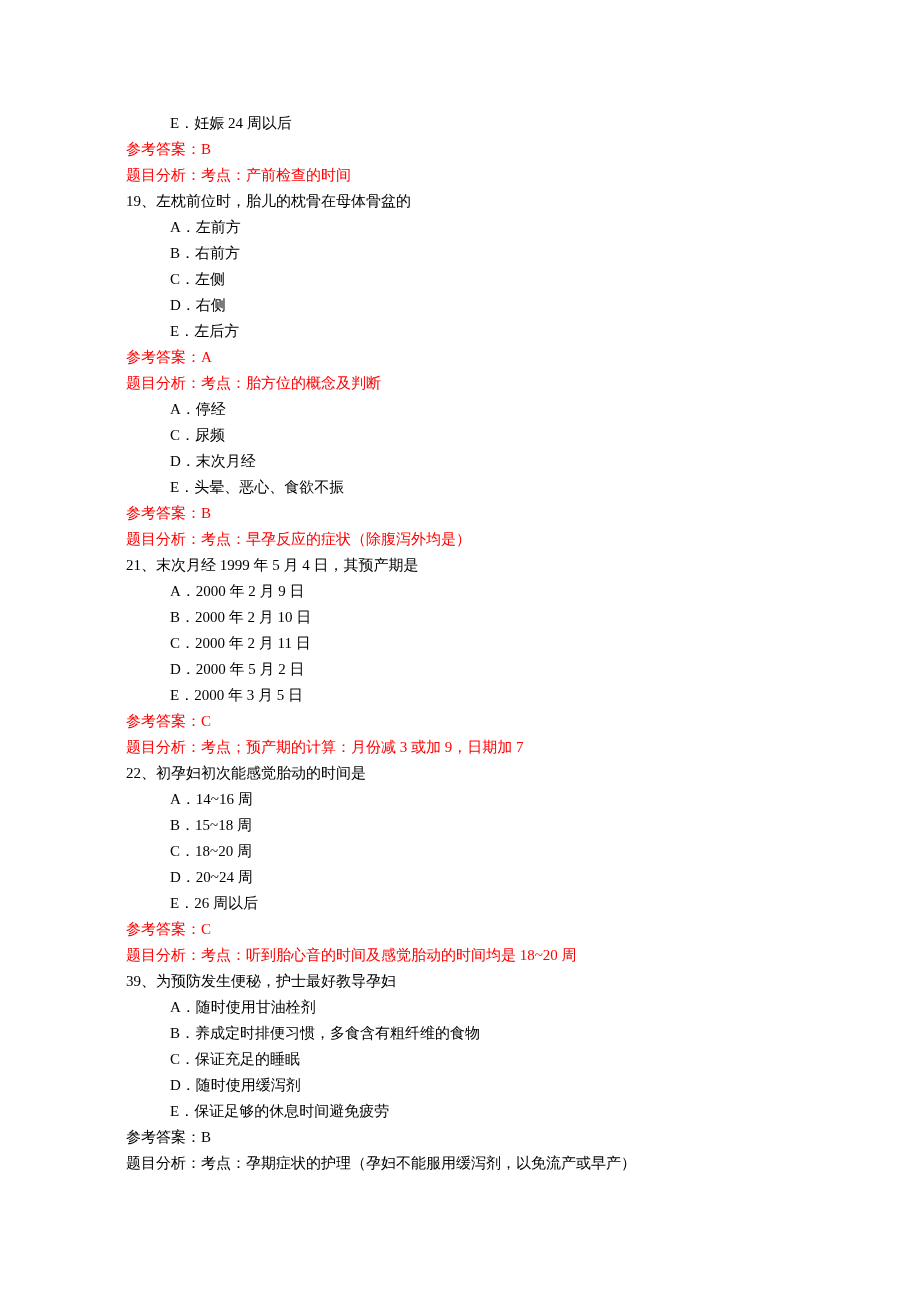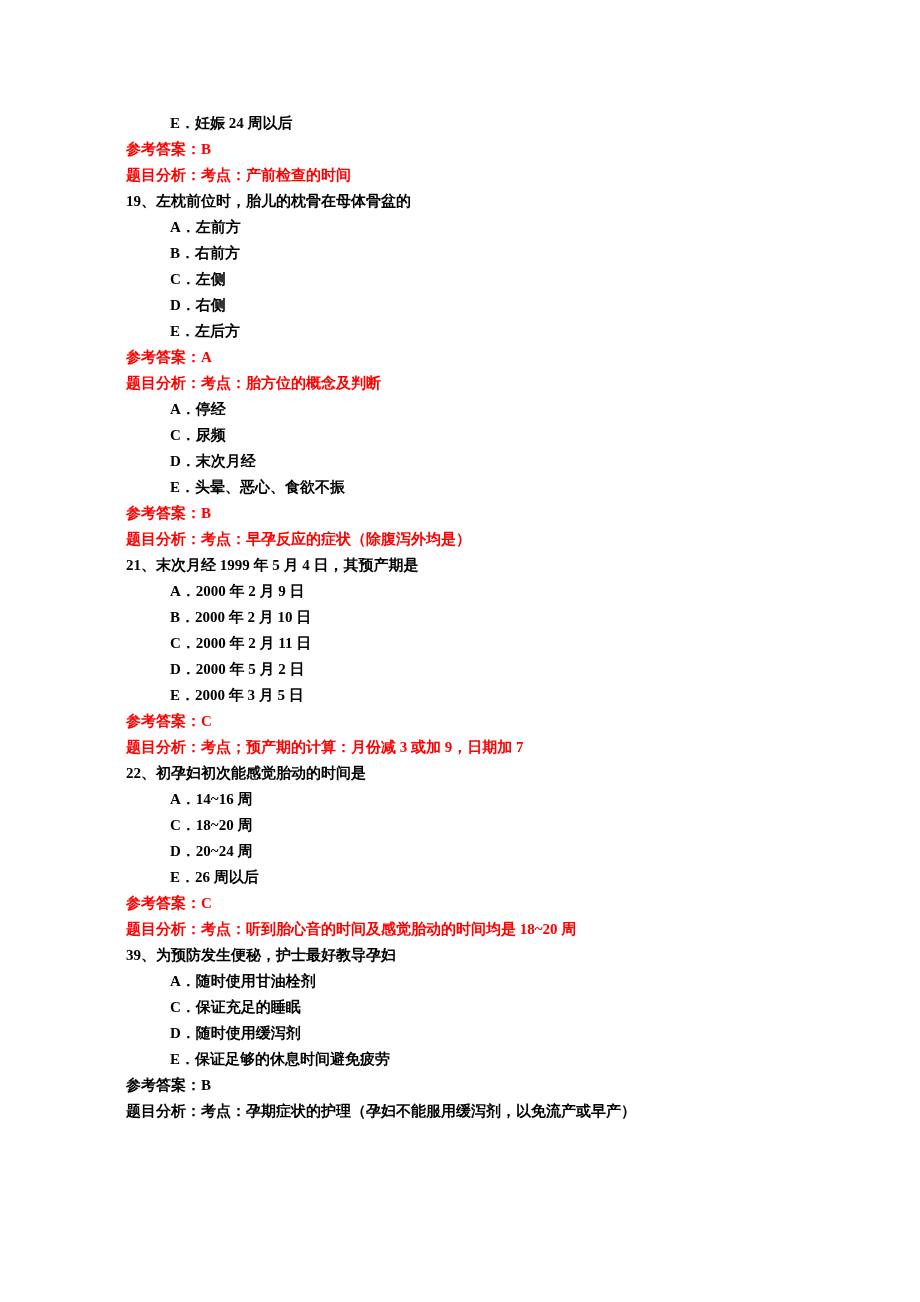--- a/index.html
+++ b/index.html
@@ -7,21 +7,20 @@
     padding: 0;
     background: #ffffff;
     font-family: "SimSun", "Songti SC", serif;
     width: 920px;
   }
   .page {
     padding: 110px 126px 60px 126px;
     font-size: 15px;
     line-height: 26px;
     color: #000000;
-    font-weight: bold;
   }
   .indent-option {
     padding-left: 44px;
   }
   .red {
     color: #ff0000;
   }
 </style>
 </head>
 <body>
@@ -58,27 +57,29 @@
   <div class="indent-option"><span>A．</span><span>2000 年 2 月 9 日</span></div>
   <div class="indent-option"><span>B．</span><span>2000 年 2 月 10 日</span></div>
   <div class="indent-option"><span>C．</span><span>2000 年 2 月 11 日</span></div>
   <div class="indent-option"><span>D．</span><span>2000 年 5 月 2 日</span></div>
   <div class="indent-option"><span>E．</span><span>2000 年 3 月 5 日</span></div>
   <div class="red"><span>参考答案：</span><span>C</span></div>
   <div class="red"><span>题目分析：</span><span>考点；预产期的计算：月份减 3 或加 9，日期加 7</span></div>
 
   <div>22、初孕妇初次能感觉胎动的时间是</div>
   <div class="indent-option"><span>A．</span><span>14~16 周</span></div>
+  <div class="indent-option"><span>B．</span><span>15~18 周</span></div>
   <div class="indent-option"><span>C．</span><span>18~20 周</span></div>
   <div class="indent-option"><span>D．</span><span>20~24 周</span></div>
   <div class="indent-option"><span>E．</span><span>26 周以后</span></div>
   <div class="red"><span>参考答案：</span><span>C</span></div>
   <div class="red"><span>题目分析：</span><span>考点：听到胎心音的时间及感觉胎动的时间均是 18~20 周</span></div>
 
   <div>39、为预防发生便秘，护士最好教导孕妇</div>
   <div class="indent-option"><span>A．</span><span>随时使用甘油栓剂</span></div>
+  <div class="indent-option"><span>B．</span><span>养成定时排便习惯，多食含有粗纤维的食物</span></div>
   <div class="indent-option"><span>C．</span><span>保证充足的睡眠</span></div>
   <div class="indent-option"><span>D．</span><span>随时使用缓泻剂</span></div>
   <div class="indent-option"><span>E．</span><span>保证足够的休息时间避免疲劳</span></div>
   <div><span>参考答案：</span><span>B</span></div>
   <div><span>题目分析：</span><span>考点：孕期症状的护理（孕妇不能服用缓泻剂，以免流产或早产）</span></div>
 
 </div>
 
 </body></html>

